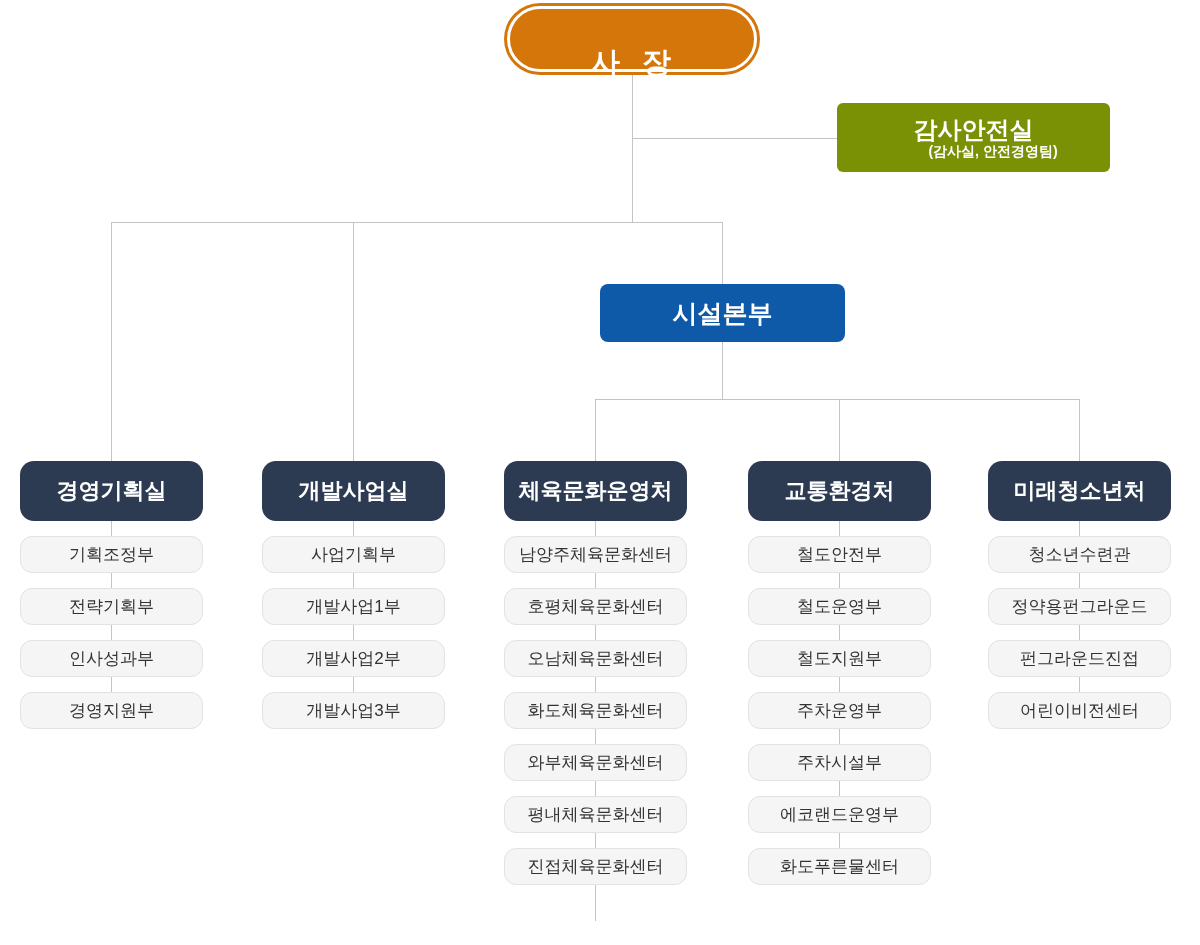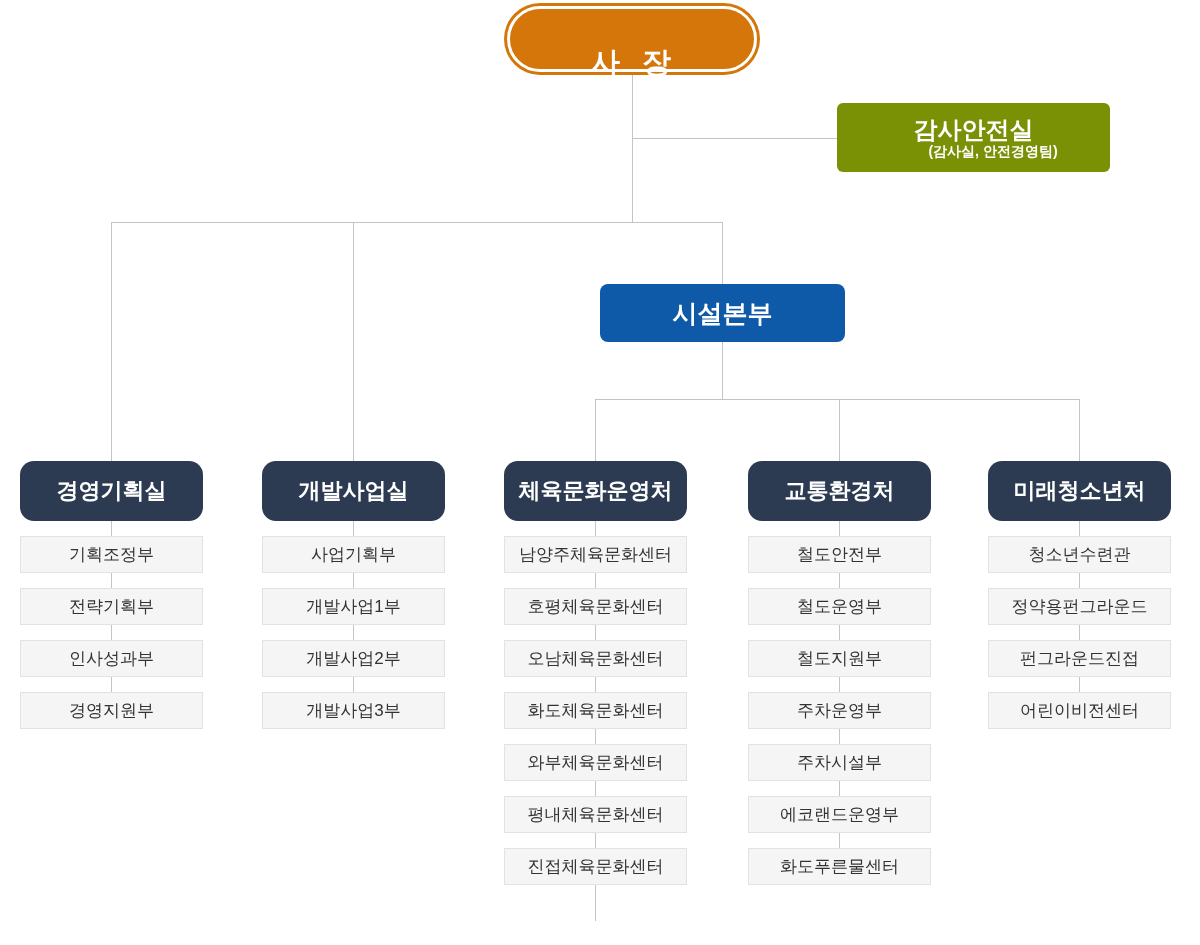--- a/index.html
+++ b/index.html
@@ -72,21 +72,21 @@
     display:flex;align-items:center;justify-content:center;
     color:#ffffff;font-size:22px;font-weight:bold;
   }
   .spine{position:absolute;left:91px;top:60px;width:1px;background:var(--connector);z-index:0;}
   .items{margin-top:3px;}
   .sub-box{
     position:relative;z-index:1;
     width:183px;height:37px;margin-top:15px;
     background:var(--sub-bg);
     border:1px solid var(--sub-border);
-    border-radius:0;
+    border-radius:12px;
     display:flex;align-items:center;justify-content:center;
     color:var(--sub-text);font-size:17px;font-weight:500;
   }
 </style>
 </head>
 <body>
 
 <div class="canvas">
 
   <div class="line vline" style="left:632px;top:72px;height:150px;"></div>

